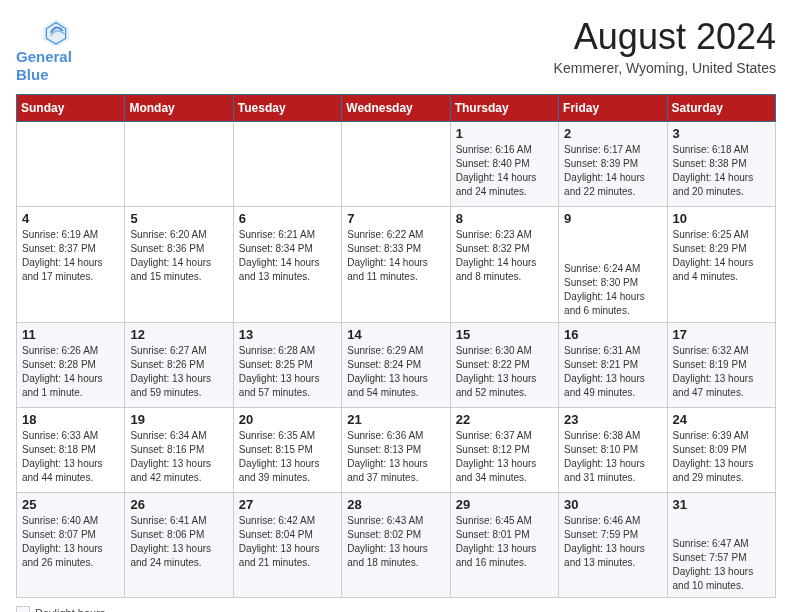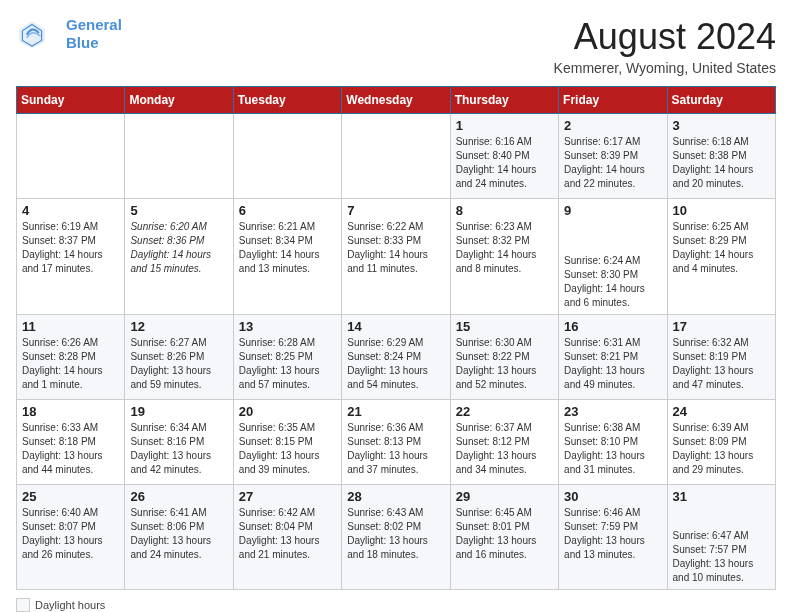--- a/index.html
+++ b/index.html
@@ -11,22 +11,23 @@
       padding: 16px;
     }
     .header {
       display: flex;
       justify-content: space-between;
       align-items: flex-start;
       margin-bottom: 10px;
     }
     .logo {
       display: flex;
-      align-items: center;
-      gap: 18px;
+      align-items: flex-end;
+      gap: 0;
+      flex-direction: column;
     }
     .logo-text {
       font-size: 15px;
       font-weight: bold;
       color: #333;
       line-height: 1.2;
     }
     .logo-text span {
       color: #4a90d9;
     }
@@ -174,21 +175,21 @@
       <tr>
         <td>
           <div class="day-num">4</div>
           <div class="day-info" style="white-space: pre-line;">Sunrise: 6:19 AM
 Sunset: 8:37 PM
 Daylight: 14 hours
 and 17 minutes.</div>
         </td>
         <td>
           <div class="day-num">5</div>
-          <div class="day-info" style="white-space: pre-line; font-style: italic;">Sunrise: 6:20 AM
+          <div class="day-info" style="white-space: pre-line;">Sunrise: 6:20 AM
 Sunset: 8:36 PM
 Daylight: 14 hours
 and 15 minutes.</div>
         </td>
         <td>
           <div class="day-num">6</div>
           <div class="day-info" style="white-space: pre-line;">Sunrise: 6:21 AM
 Sunset: 8:34 PM
 Daylight: 14 hours
 and 13 minutes.</div>

